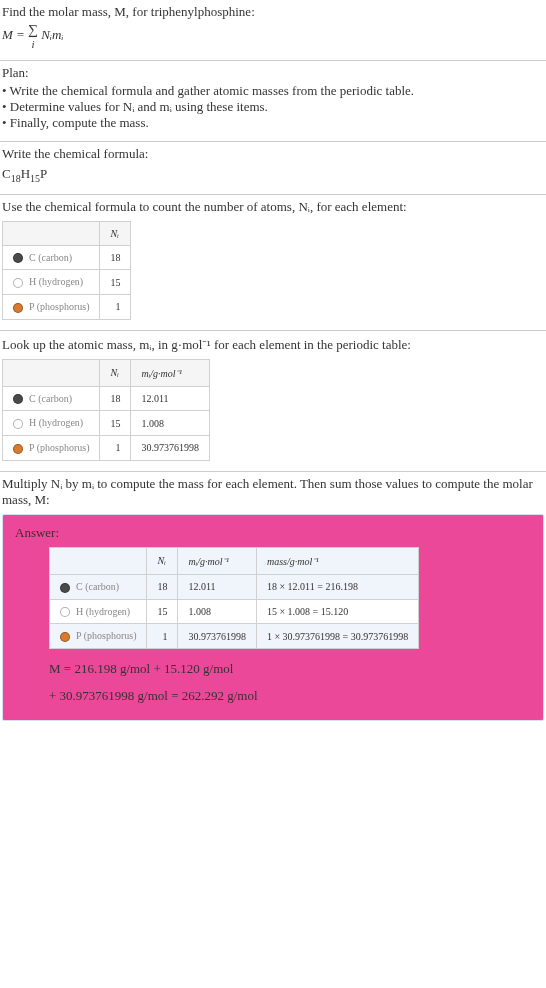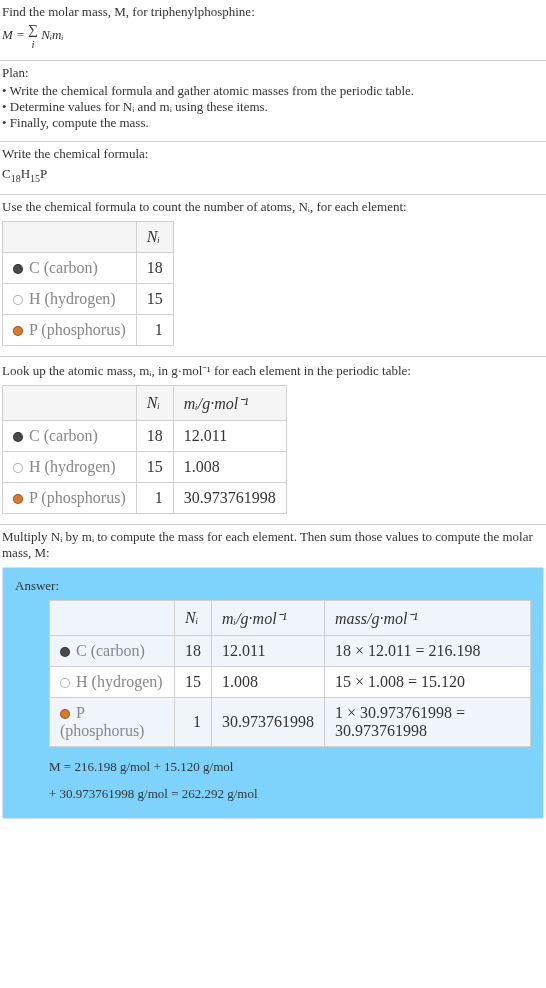--- a/index.html
+++ b/index.html
@@ -20,41 +20,41 @@
   font-style: italic;
   margin-top: 2px;
 }
 .sum { display: inline-block; vertical-align: middle; text-align: center; font-size: 11px; }
 .sum-top { font-size: 14px; }
 .chem { font-family: Georgia, serif; }
 .chem .n { font-size: 10px; vertical-align: sub; }
 table {
   border-collapse: collapse;
   margin-top: 6px;
-  font-size: 16px;
+  font-size: 10px;
 }
 th, td {
   border: 1px solid #d0d0d0;
   padding: 6px 10px;
   text-align: left;
   font-weight: normal;
 }
 th { background: #f5f5f5; }
 td.num { text-align: right; }
 .elem-cell { color: #888; margin-top: 40px; }
 .swatch {
   display: inline-block;
   width: 10px; height: 10px;
   border-radius: 50%;
   margin-right: 6px;
   vertical-align: middle;
   border: 1px solid rgba(0,0,0,0.3);
 }
 .answer-box {
-  background: #7dd3fc;
+  background: #ec4899;
   border: 1px solid #d4e1f3;
   border-radius: 2px;
   padding: 10px 12px 14px 12px;
   margin-top: 6px;
 }
 .answer-box .label { margin-bottom: 6px; }
 .answer-box table { margin-left: 34px; background: #fff; }
 .answer-box tr:nth-child(even) td { background: #f0f5fc; }
 .answer-box th { background: #f0f5fc; }
 .mline { margin-left: 34px; margin-top: 10px; line-height: 1.5; }

